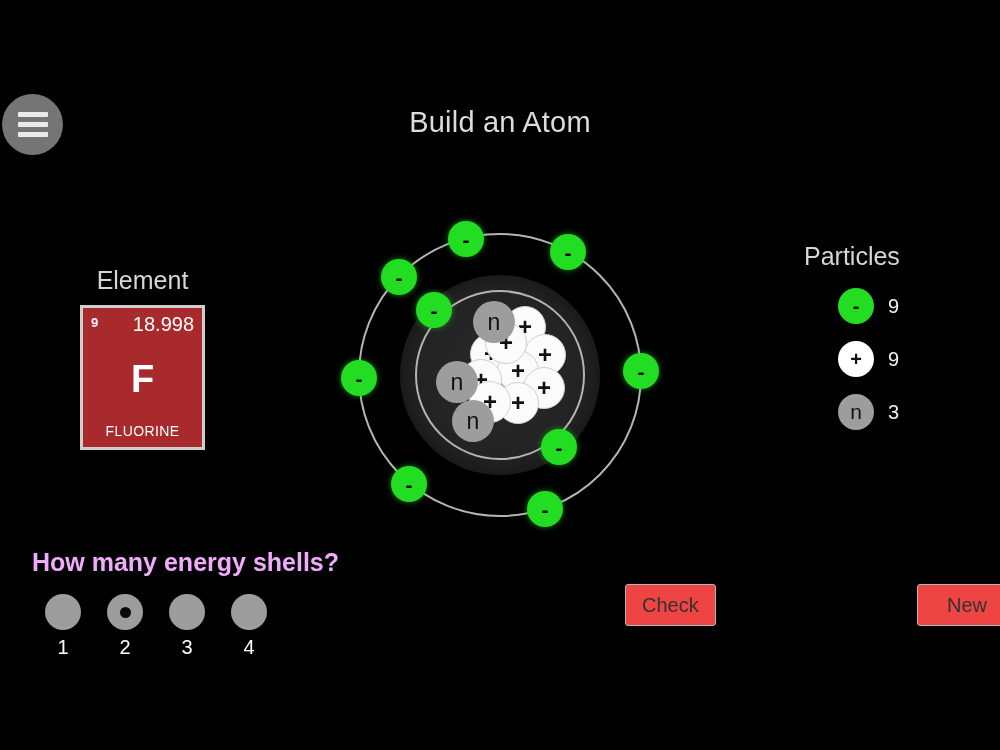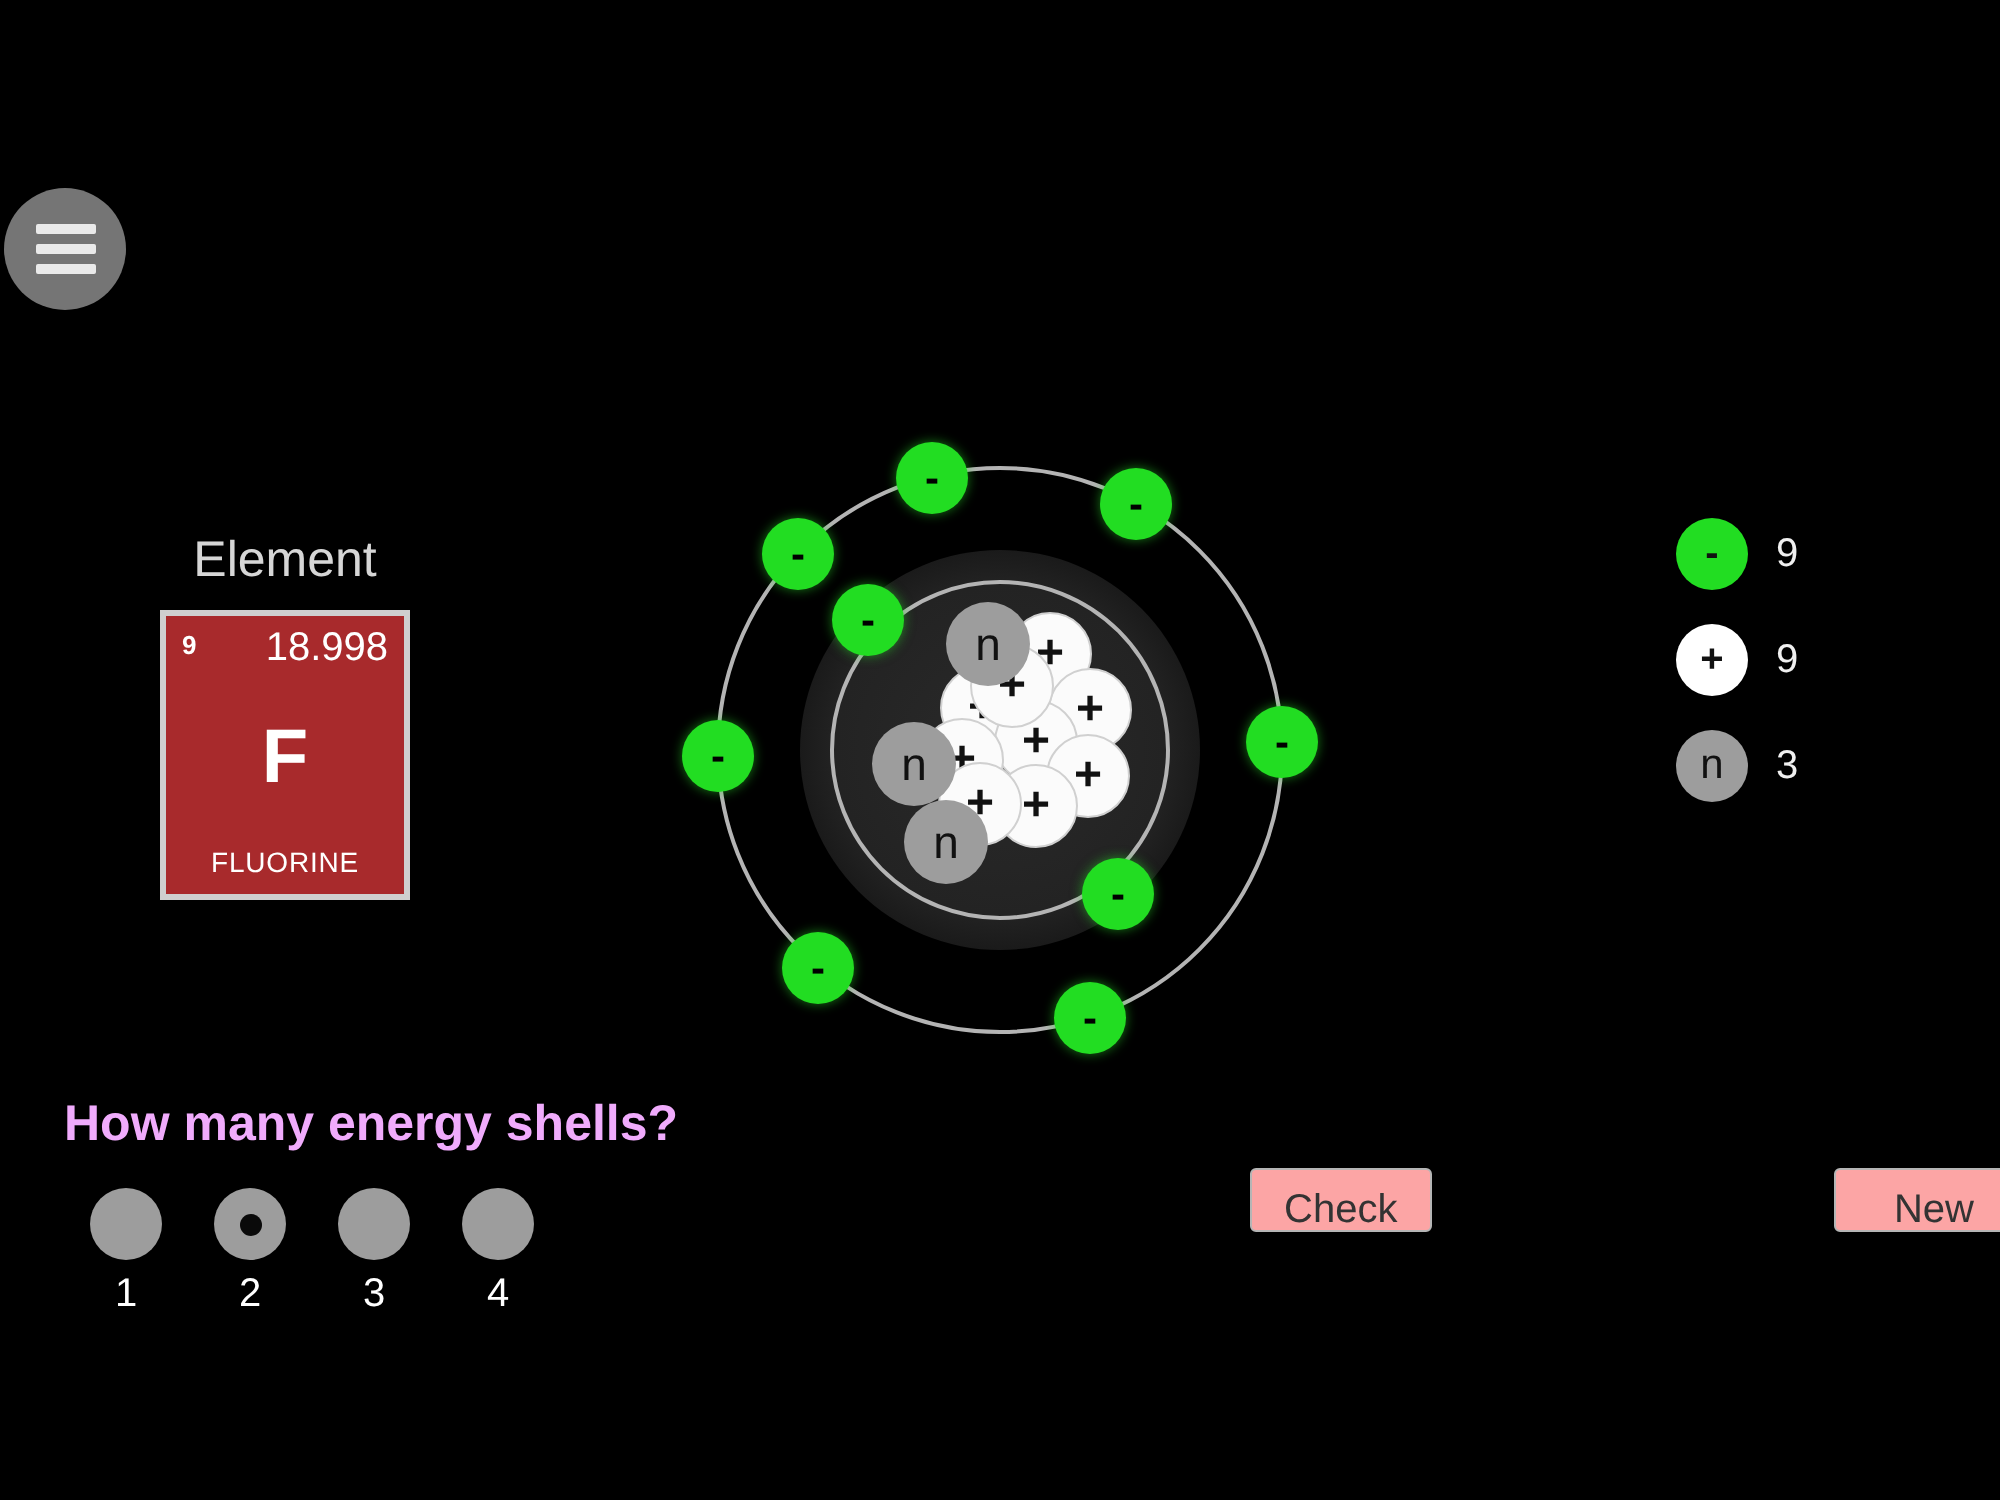--- a/index.html
+++ b/index.html
@@ -95,39 +95,40 @@
     width: 36px; height: 36px; border-radius: 50%; background: #9d9d9d;
     margin: 0 auto; display: flex; align-items: center; justify-content: center;
   }
   .radio-dot.selected::after {
     content: ""; width: 11px; height: 11px; border-radius: 50%; background: #0a0a0a;
   }
   .radio-label { color: #ffffff; font-size: 20px; margin-top: 6px; }
 
   
   .btn {
-    position: absolute; background: #fca5a5; color: #333;
+    position: absolute; background: #ef4444; color: #333;
     border: 1px solid #b5b5b5; border-radius: 3px;
     font-size: 20px; font-family: "Liberation Sans", sans-serif;
-    cursor: pointer; padding: 0 16px; height: 32px; line-height: 40px;
+    cursor: pointer; padding: 0 16px; height: 42px; line-height: 40px;
   }
   .btn-check { left: 625px; top: 584px; }
   .btn-new { left: 917px; top: 584px; width: 100px; text-align: center; padding: 0; }
 </style>
 </head>
 <body>
 
 <div id="stage">
 
   <div class="menu-btn">
     <span class="bar"></span>
     <span class="bar"></span>
     <span class="bar"></span>
   </div>
 
+  <div class="app-title">Build an Atom</div>
 
   <div class="element-wrap">
     <div class="element-label">Element</div>
     <div class="element-card">
       <span class="el-num">9</span>
       <span class="el-mass">18.998</span>
       <span class="el-sym">F</span>
       <span class="el-name">FLUORINE</span>
     </div>
   </div>
@@ -155,20 +156,21 @@
         <div class="particle p-electron" style="left: 210px; top: 19px;">-</div>
         <div class="particle p-electron" style="left: 41px; top: 44px;">-</div>
         <div class="particle p-electron" style="left: 1px; top: 145px;">-</div>
         <div class="particle p-electron" style="left: 283px; top: 138px;">-</div>
         <div class="particle p-electron" style="left: 51px; top: 251px;">-</div>
         <div class="particle p-electron" style="left: 187px; top: 276px;">-</div>
       </div>
   </div>
 
   <div class="particles-panel">
+    <div class="particles-title">Particles</div>
     <div id="particles-rows">
         <div class="part-row">
           <span class="part-chip chip-e">-</span>
           <span class="part-count">9</span>
         </div>
         <div class="part-row">
           <span class="part-chip chip-p">+</span>
           <span class="part-count">9</span>
         </div>
         <div class="part-row">

